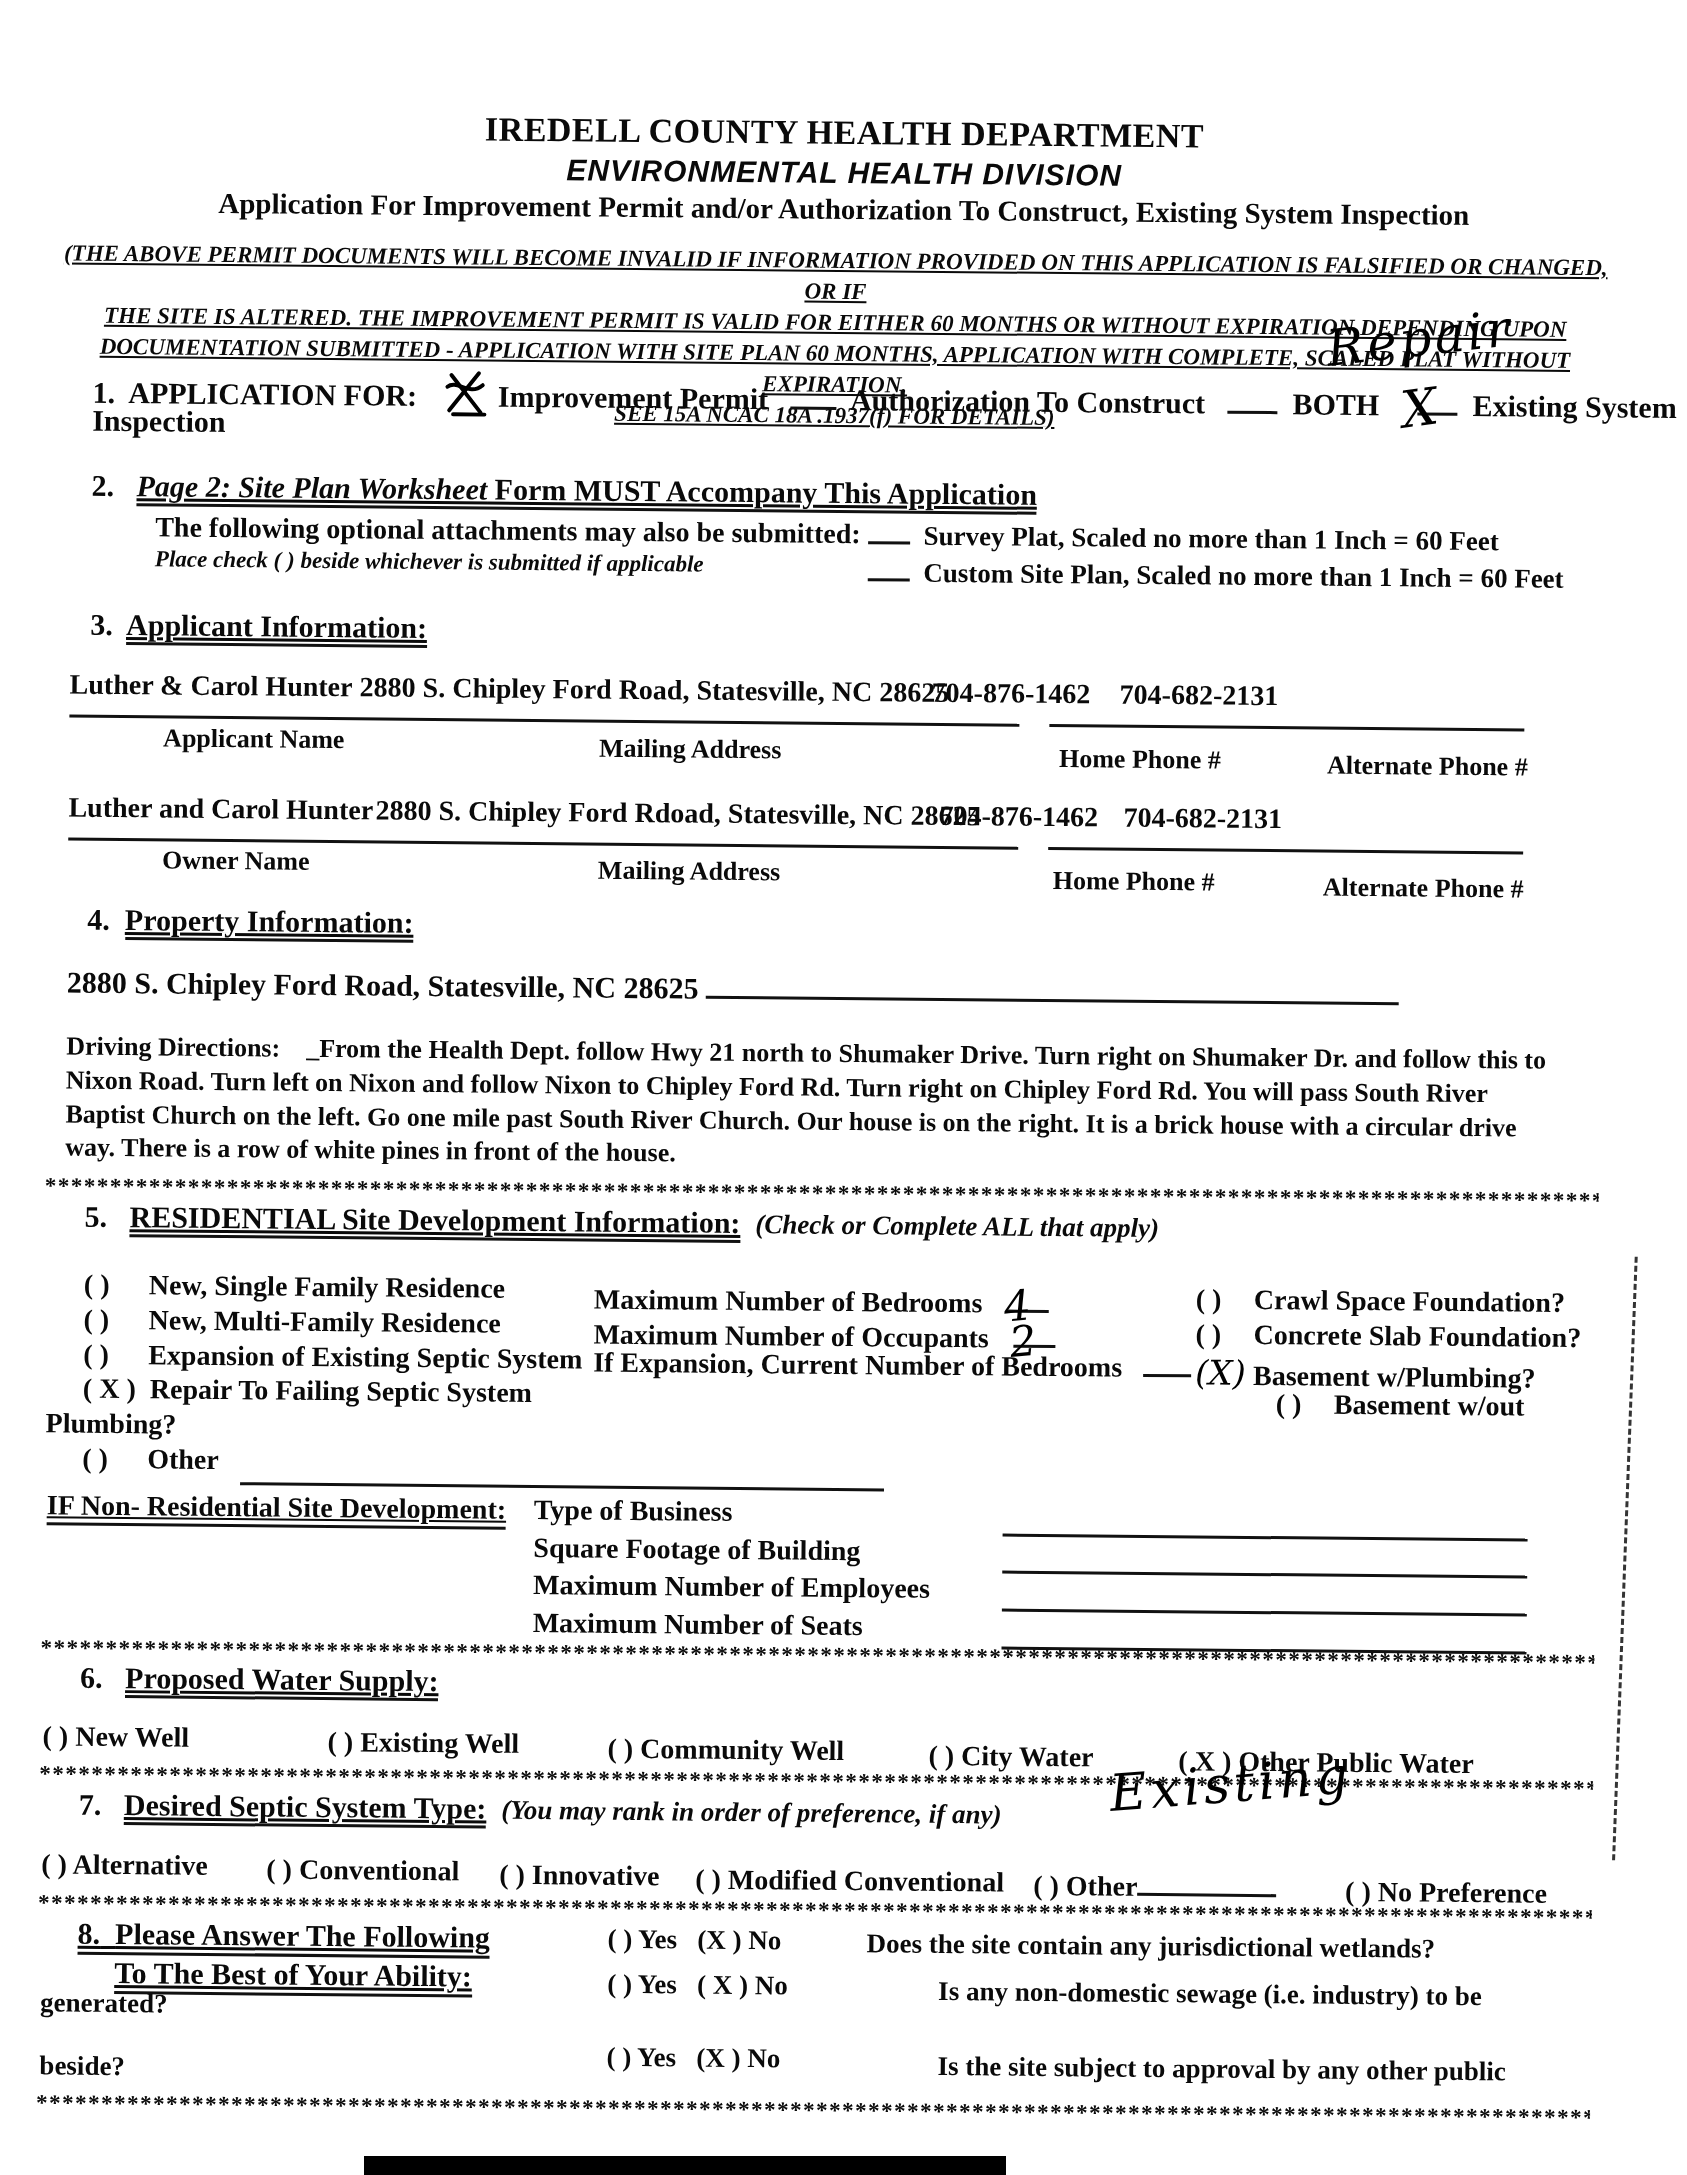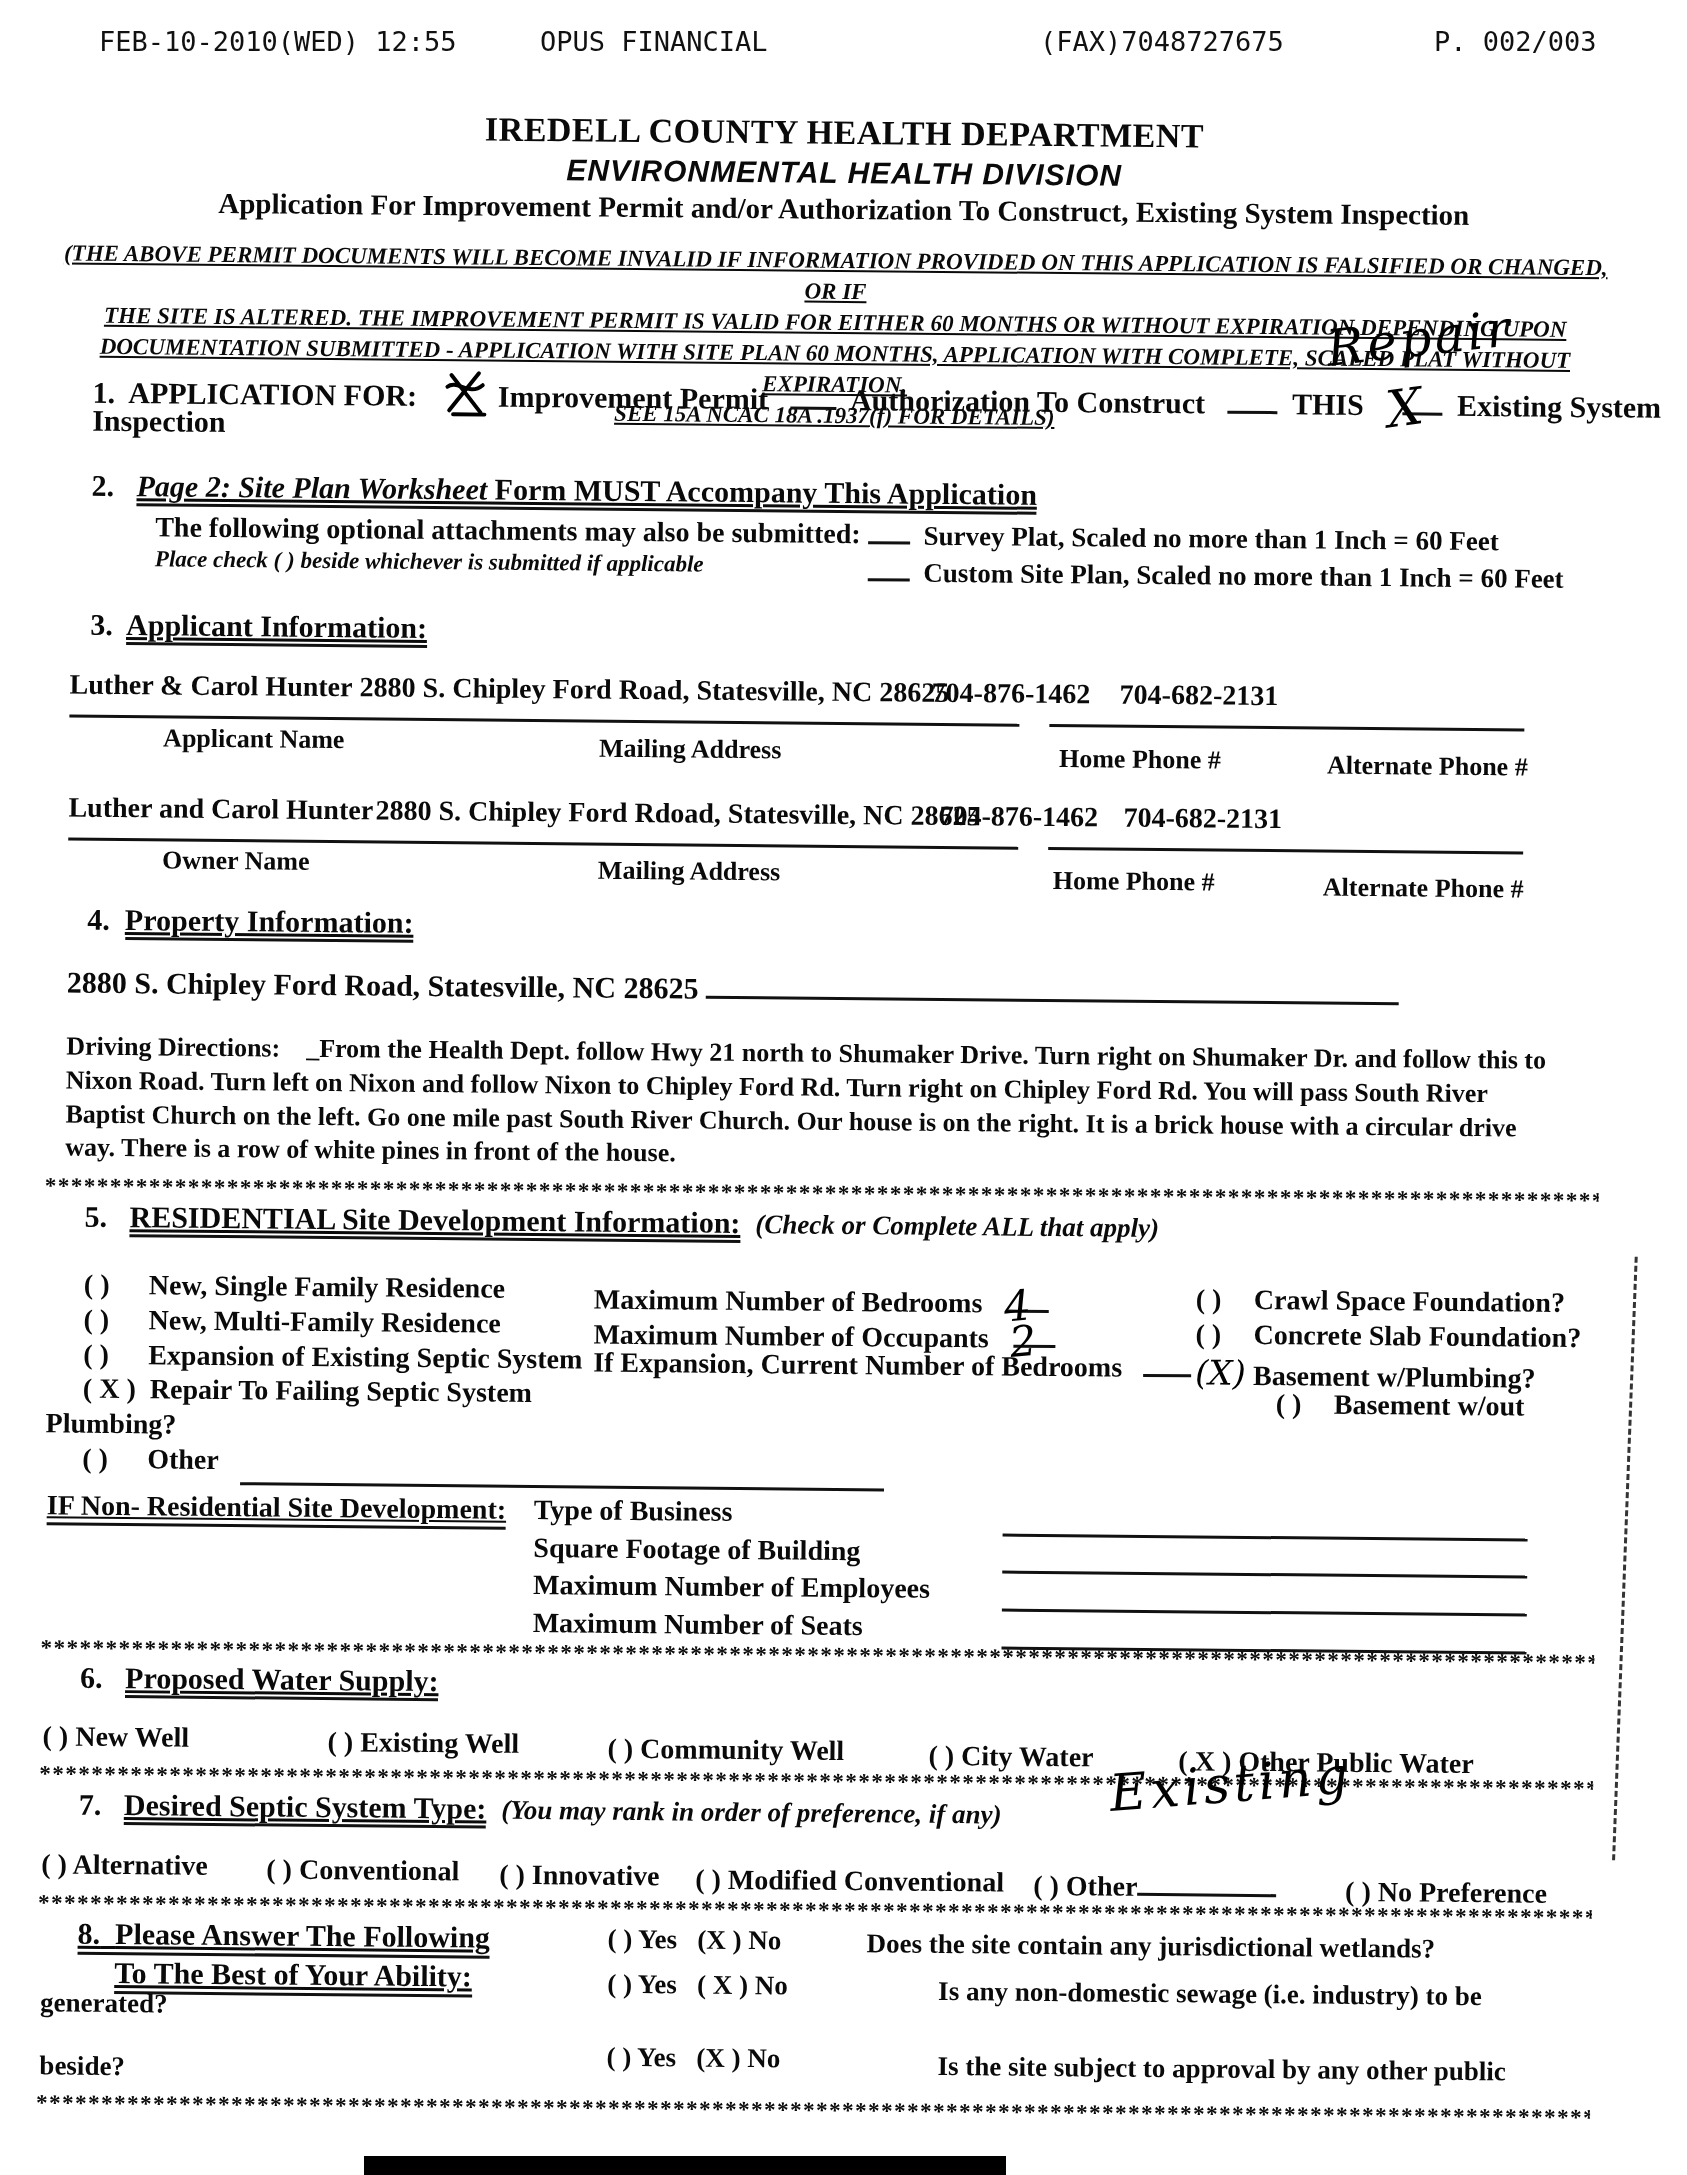--- a/index.html
+++ b/index.html
@@ -29,26 +29,20 @@
   .q{font-size:27px;}
   #vline{position:absolute;left:1636px;top:1242px;height:604px;width:0;
          border-left:3px dashed #111;transform:rotate(1.6deg);opacity:.85;}
   #botbar{position:absolute;left:364px;top:2156px;width:642px;height:19px;background:#000;}
 </style>
 </head>
 <body>
 
 <div id="page">
 
-  <div id="faxbar">
-    <span style="left:99px">FEB-10-2010(WED) 12:55</span>
-    <span style="left:540px">OPUS FINANCIAL</span>
-    <span style="left:1040px">(FAX)7048727675</span>
-    <span style="left:1434px">P. 002/003</span>
-  </div>
 
   <div id="doc">
 
     <div class="row center" style="left:0;top:107px;width:1687px;font-size:34px;letter-spacing:0.5px">IREDELL COUNTY HEALTH DEPARTMENT</div>
     <div class="row center it sans" style="left:0;top:149px;width:1687px;font-size:30px;letter-spacing:1px">ENVIRONMENTAL  HEALTH  DIVISION</div>
     <div class="row center" style="left:0;top:186px;width:1687px;font-size:29px">Application For Improvement Permit and/or Authorization To Construct, Existing System Inspection</div>
 
     <div class="row center it" style="left:59px;top:238px;width:1554px;font-size:23px;line-height:1.35;white-space:normal">
       <span class="u">(THE ABOVE PERMIT DOCUMENTS  WILL BECOME INVALID IF INFORMATION PROVIDED ON THIS APPLICATION IS FALSIFIED OR CHANGED, OR IF</span><br>
       <span class="u">THE SITE IS ALTERED.  THE IMPROVEMENT PERMIT IS VALID FOR EITHER 60 MONTHS OR WITHOUT EXPIRATION DEPENDING UPON</span><br>
@@ -66,21 +60,21 @@
               <path d="M12 8 L42 46"></path>
               <path d="M8 20 C18 12 30 30 44 18"></path>
               <path d="M14 48 L46 48"></path>
         </g>
           </svg>
       </span>
       <span>Improvement Permit</span>
       &nbsp;&nbsp;<span class="blank" style="width:46px"></span>&nbsp;
       <span>Authorization To Construct</span>
       &nbsp;&nbsp;<span class="blank" style="width:50px"></span>&nbsp;
-      <span>THIS</span>&nbsp;&nbsp;
+      <span>BOTH</span>&nbsp;&nbsp;
       <span class="hand" style="display:inline-block;font-size:51px;transform:rotate(-8deg);vertical-align:-10px">X</span>
       <span class="blank" style="width:40px;margin-left:-28px"></span>&nbsp;
       <span>Existing System</span>
     </div>
     <div class="row hand" style="left:1327px;top:297px;font-size:50px;transform:rotate(-7deg);letter-spacing:3px">Repair</div>
     <div class="row" style="left:94px;top:404px;font-size:30px">Inspection</div>
 
     <div class="row" style="left:94px;top:469px;font-size:30px">
       <span>2.</span>&nbsp;&nbsp;
       <span class="uu"><span class="it">Page 2: Site Plan Worksheet</span><span> Form MUST Accompany This Application</span></span>

